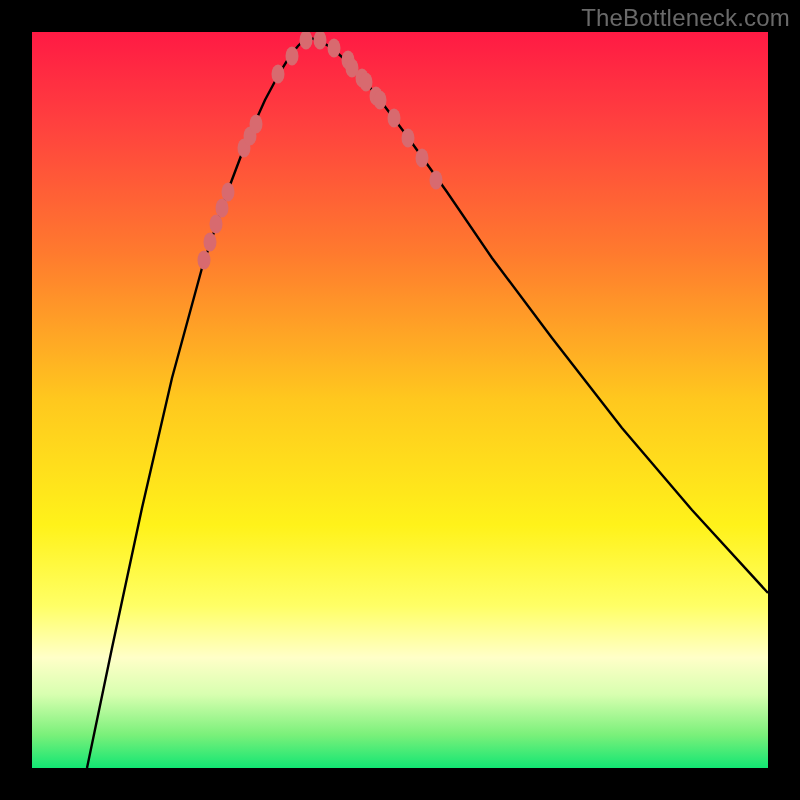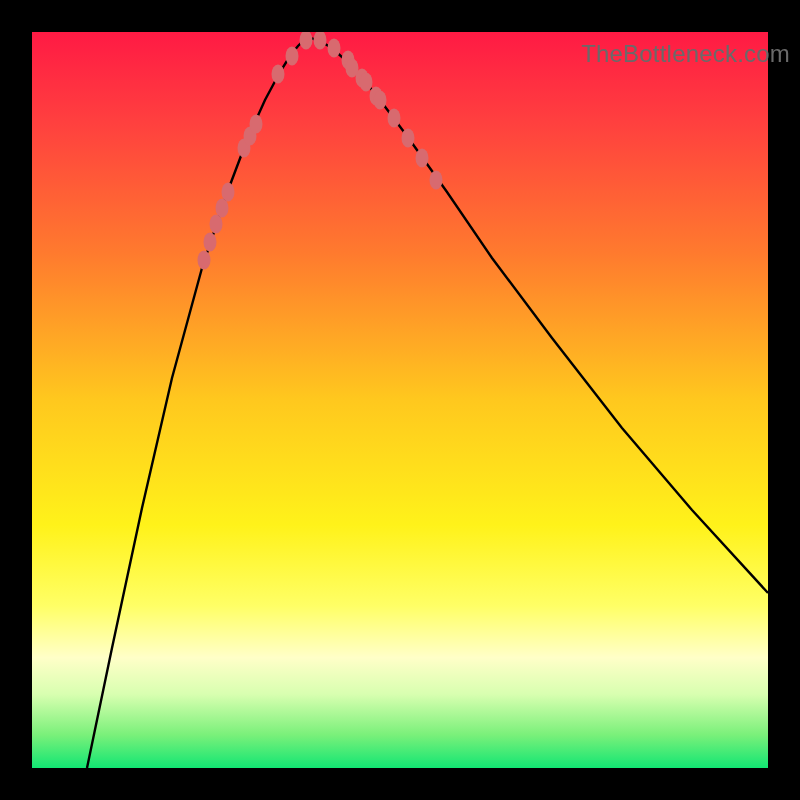--- a/index.html
+++ b/index.html
@@ -28,21 +28,20 @@
     overflow: hidden;
   }
   .watermark {
     position: absolute;
     top: 4px;
     right: 10px;
     font-size: 24px;
     font-weight: 500;
     color: #6a6a6a;
     letter-spacing: 0.2px;
-    margin-top: 36px;
   }
   svg {
     display: block;
   }
 </style>
 </head>
 <body>
 
 <div class="frame">
   <div class="plot">

